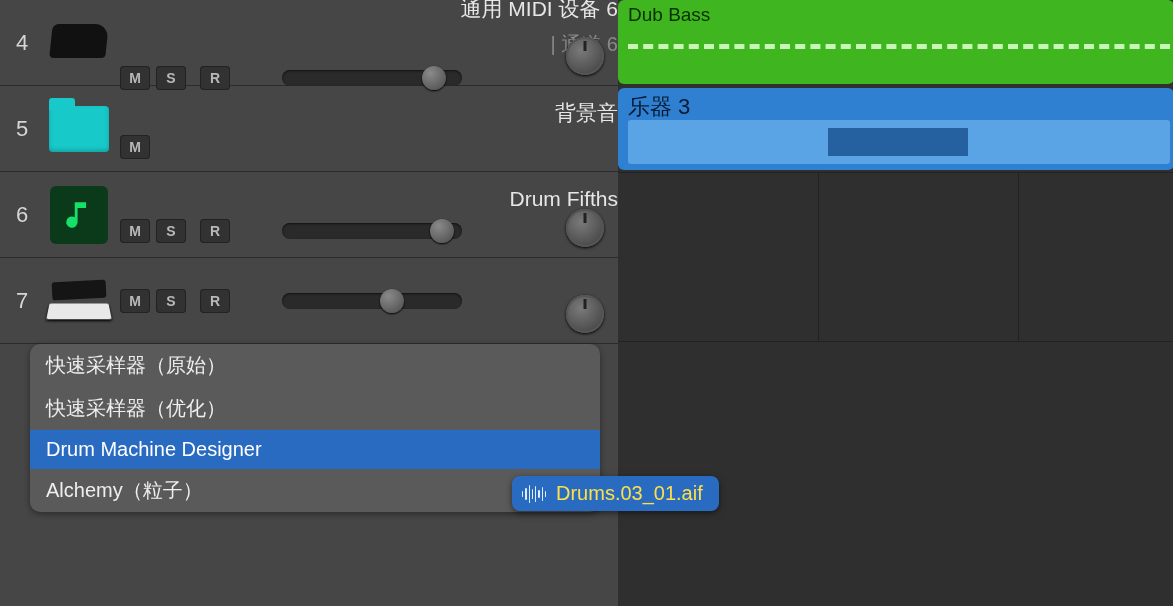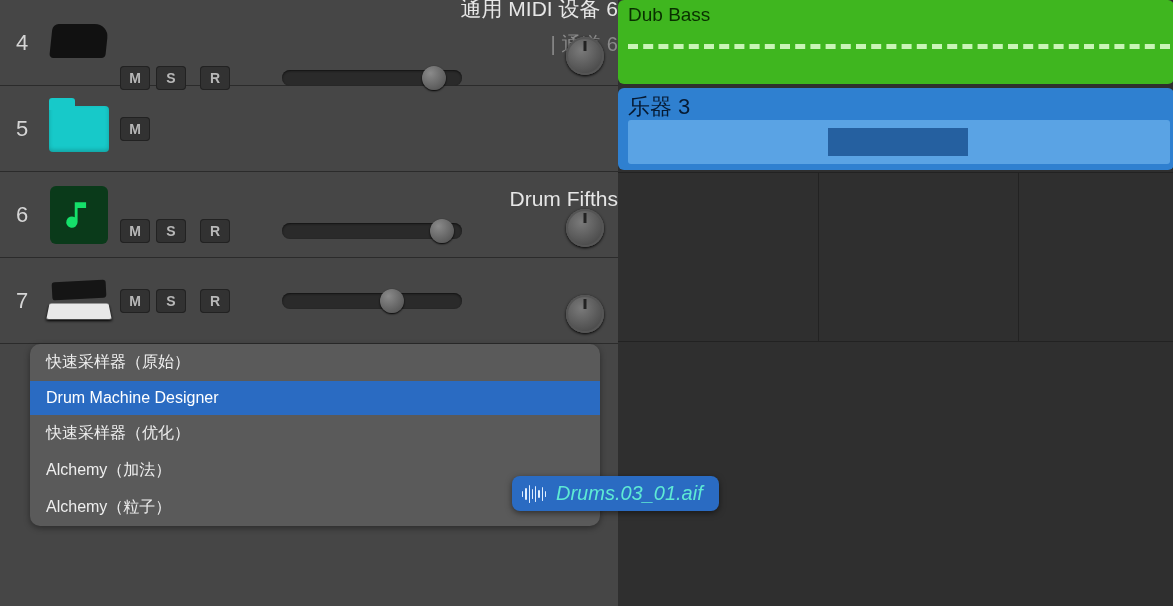--- a/index.html
+++ b/index.html
@@ -197,42 +197,41 @@
     font-size:22px;
     padding: 12px 12px 16px 12px;
   }
   .menu-list {
     background:#5a5a5a;
     border-radius:10px;
     overflow:hidden;
     box-shadow: 0 2px 6px rgba(0,0,0,.4);
   }
   .menu-item {
-    font-size:16px;
+    font-size:20px;
     padding:8px 16px;
     color:#eee;
   }
   .menu-item.selected {
     background:#2a6bc2;
     color:#fff;
   }
 
   
   .drag-chip{
     position:absolute;
     left:512px; top:476px;
     background:#2a6bc2;
-    color:#5eead4;
+    color:#fde047;
     border-radius:8px;
     display:flex; align-items:center;
     gap:10px;
     padding:6px 16px 6px 10px;
     font-size:20px;
     box-shadow:0 2px 6px rgba(0,0,0,.5);
-    font-style:italic;
   }
   .drag-chip .wave-ico{
     width:24px; height:20px;
     display:flex; align-items:center; gap:2px;
   }
   .drag-chip .wave-ico span{
     width:2px; background:#dfeeff; border-radius:1px;
   }
 </style>
 </head>
@@ -263,20 +262,23 @@
     </div>
     <div class="knob"></div>
   </div>
 
   <div class="track-row">
     <div class="track-num">5</div>
     <div class="track-icon">
       <div class="folder-icon"></div>
     </div>
     <div class="track-body">
+      <div class="track-title">
+        <span>背景音</span>
+      </div>
       <div class="btn-row">
         <div class="small-btn">M</div>
       </div>
     </div>
   </div>
 
   <div class="track-row">
     <div class="track-num">6</div>
     <div class="track-icon">
       <div class="note-icon">
@@ -337,23 +339,22 @@
   </div>
   <div class="timeline-grid">
     <div class="v" style="left:200px"></div>
     <div class="v" style="left:400px"></div>
   </div>
 </div>
 
 <div class="menu-overlay">
   <div class="menu-list">
     <div class="menu-item">快速采样器（原始）</div>
+    <div class="menu-item">快速采样器（优化）</div>
     <div class="menu-item selected">Drum Machine Designer</div>
-    <div class="menu-item">快速采样器（优化）</div>
-    <div class="menu-item">Alchemy（加法）</div>
     <div class="menu-item">Alchemy（粒子）</div>
   </div>
 </div>
 
 <div class="drag-chip">
   <div class="wave-ico">
     <span style="height:6px"></span>
       <span style="height:12px"></span>
       <span style="height:18px"></span>
     <span style="height:10px"></span>

